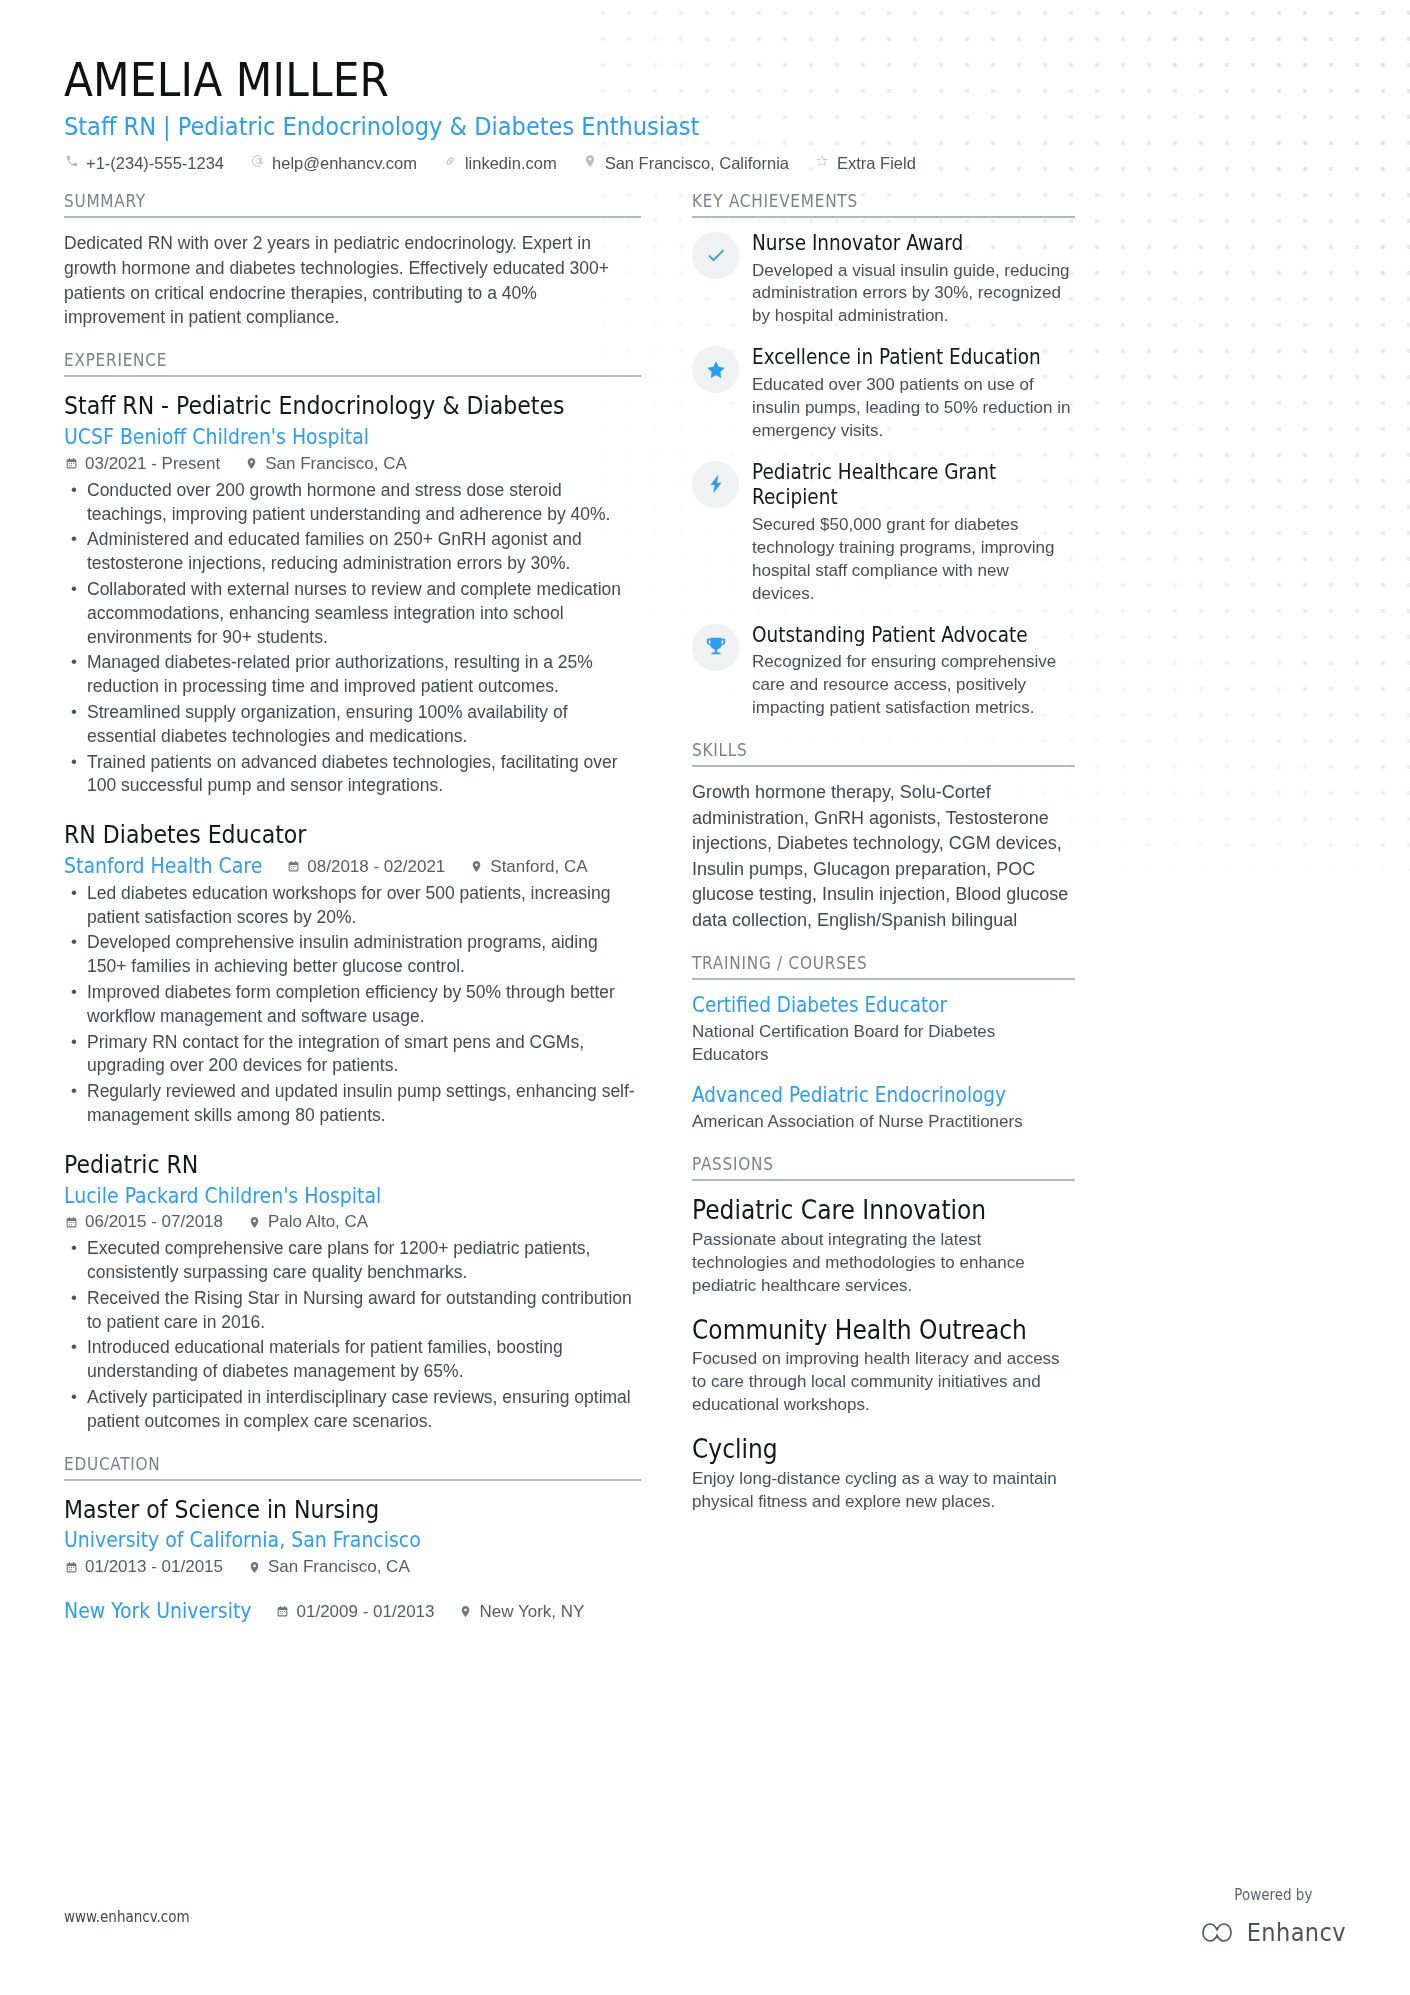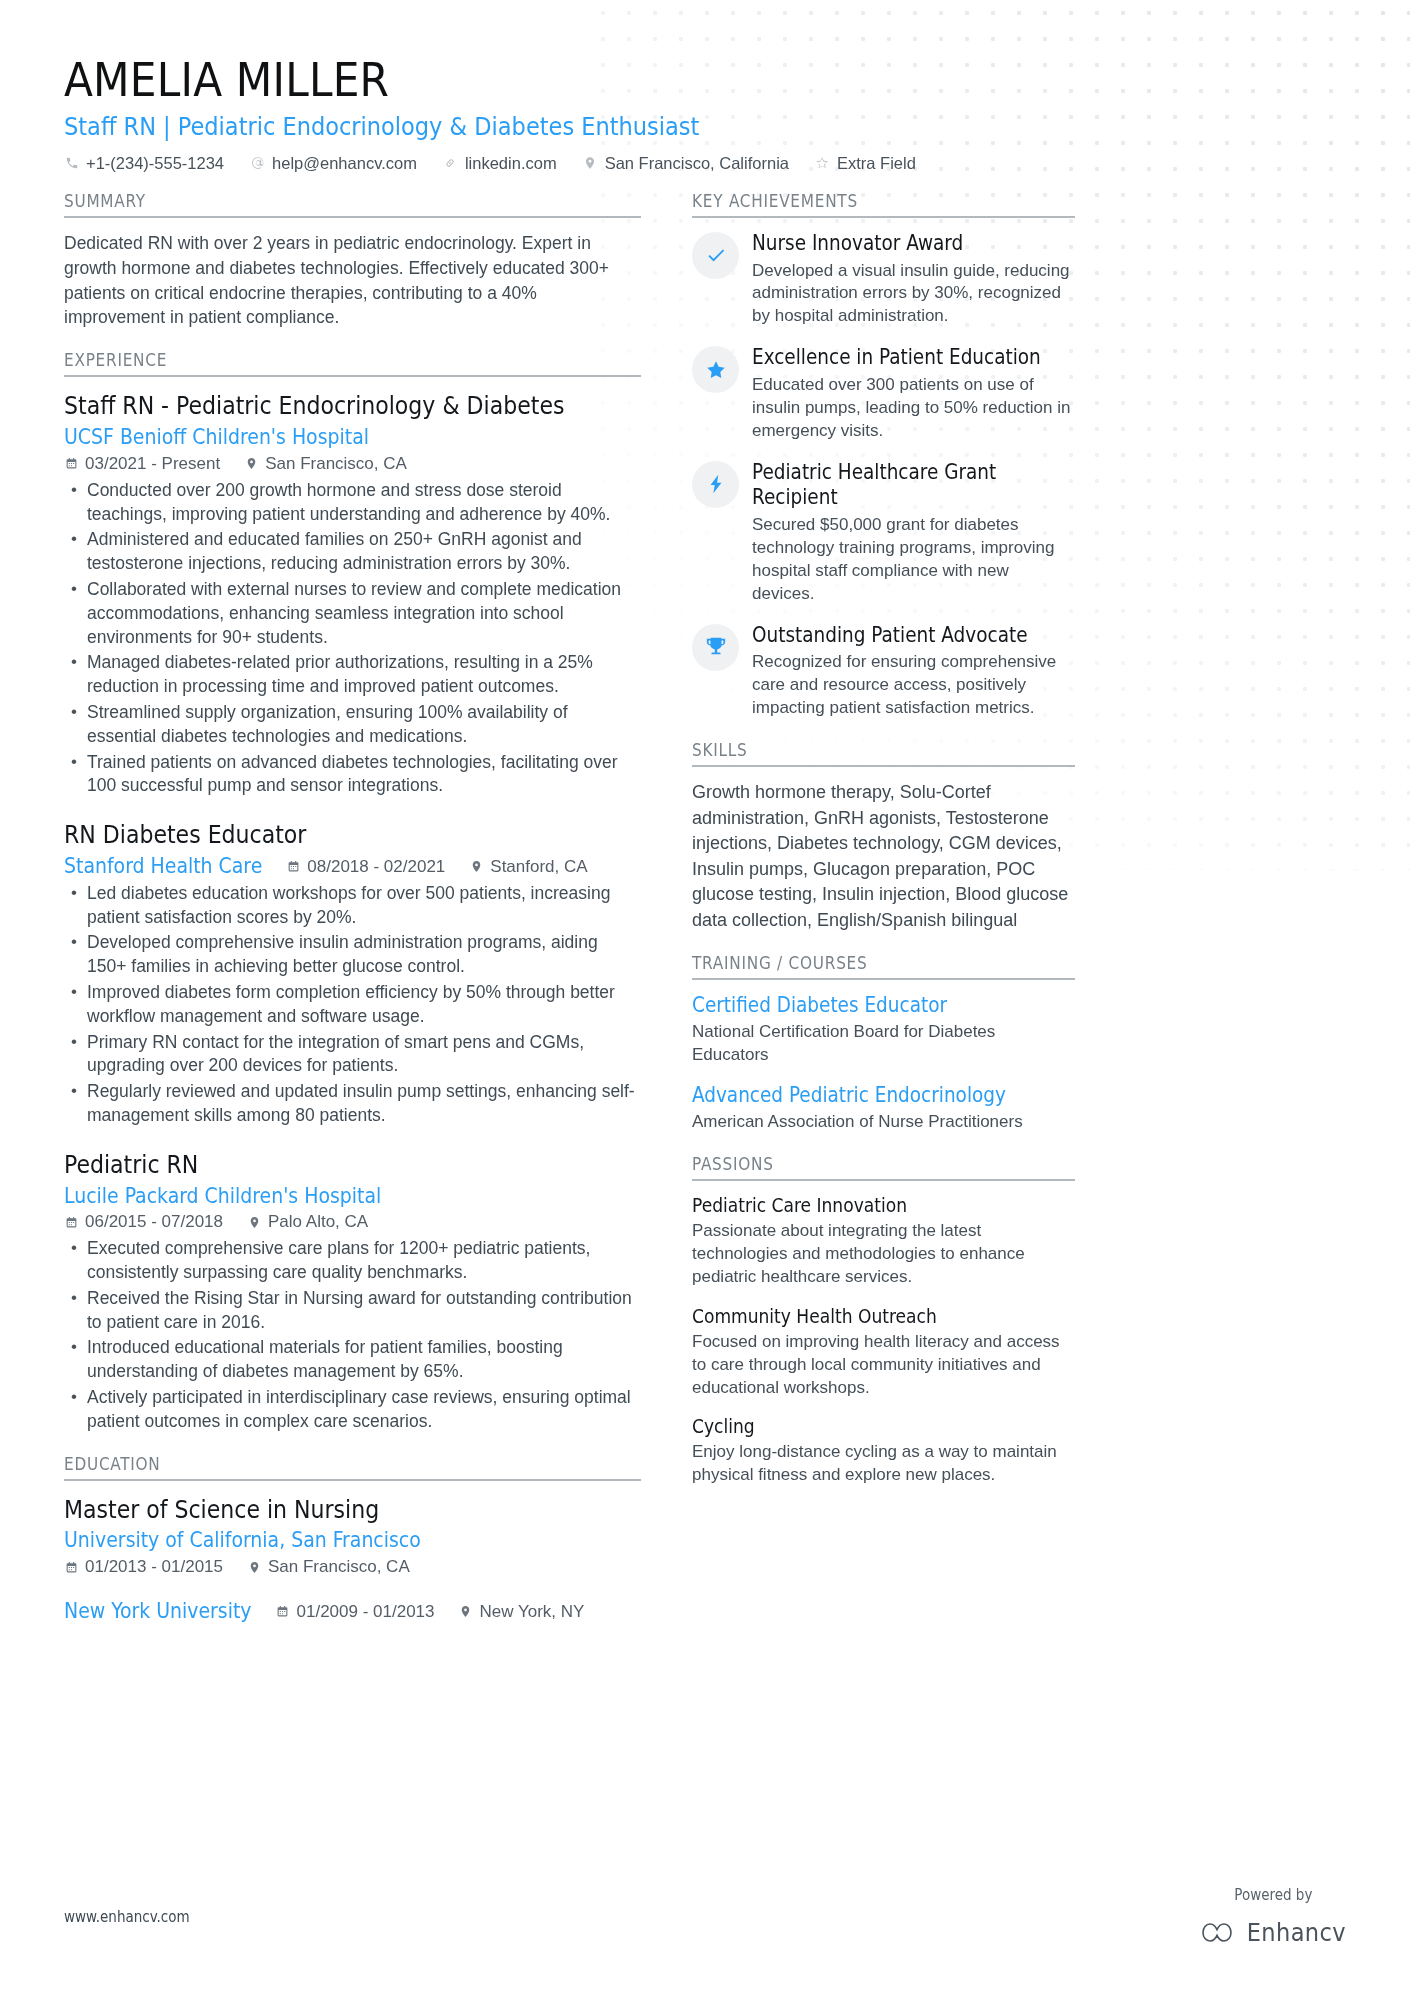--- a/index.html
+++ b/index.html
@@ -30,21 +30,21 @@
     color:#0f1113; line-height:1.12; white-space:nowrap;
   }
   .headline{
     font-family:"DejaVu Sans Condensed","Liberation Sans", sans-serif;
     font-size:25px; font-weight:400; color:#2a9df4; margin-top:4px; line-height:1.25;
   }
   .contacts{
     margin-top:12px; display:flex; flex-wrap:wrap; align-items:center;
     gap:0 26px; font-size:16.5px; color:#49525a;
   }
-  .contact{ display:inline-flex; align-items:center; gap:7px; white-space:nowrap; }
+  .contact{ display:inline-flex; align-items:flex-start; gap:7px; white-space:nowrap; }
   .contact .ico{ display:inline-flex; width:15px; height:15px; color:#b7bcc1; align-items:center; justify-content:center; flex:0 0 auto;}
   .contact .ico svg{ width:14px; height:14px; display:block; fill:currentColor; }
 
   
   .cols{ display:flex; gap:12px; margin-top:18px; align-items:flex-start; }
   .col-left{ width:577px; flex:0 0 577px; }
   .col-gap{ width:27px; flex:0 0 27px; }
   .col-right{ width:383px; flex:0 0 383px; }
 
   .sec-title{
@@ -99,21 +99,21 @@
 
   
   .ritem{ margin-bottom:16px; }
   .ritem:last-child{ margin-bottom:6px; }
   .ritem-title-blue{
     font-family:"DejaVu Sans Condensed","Liberation Sans", sans-serif;
     font-size:20.5px; color:#2a9df4; line-height:1.26; margin-bottom:2px;
   }
   .ritem-title-dark{
     font-family:"DejaVu Sans Condensed","Liberation Sans", sans-serif;
-    font-size:19px; color:#14181c; line-height:1.26; margin-bottom:2px;
+    font-size:26px; color:#14181c; line-height:1.26; margin-bottom:2px;
   }
   .ritem-sub{ font-size:17px; line-height:1.35; color:#464f58; }
   .skills-text{ font-size:18px; line-height:1.42; color:#3f4952; }
 
   
   .footer{
     position:absolute; left:64px; right:64px; bottom:48px;
     display:flex; align-items:center; justify-content:space-between;
     font-family:"DejaVu Sans Condensed","Liberation Sans", sans-serif;
   }

